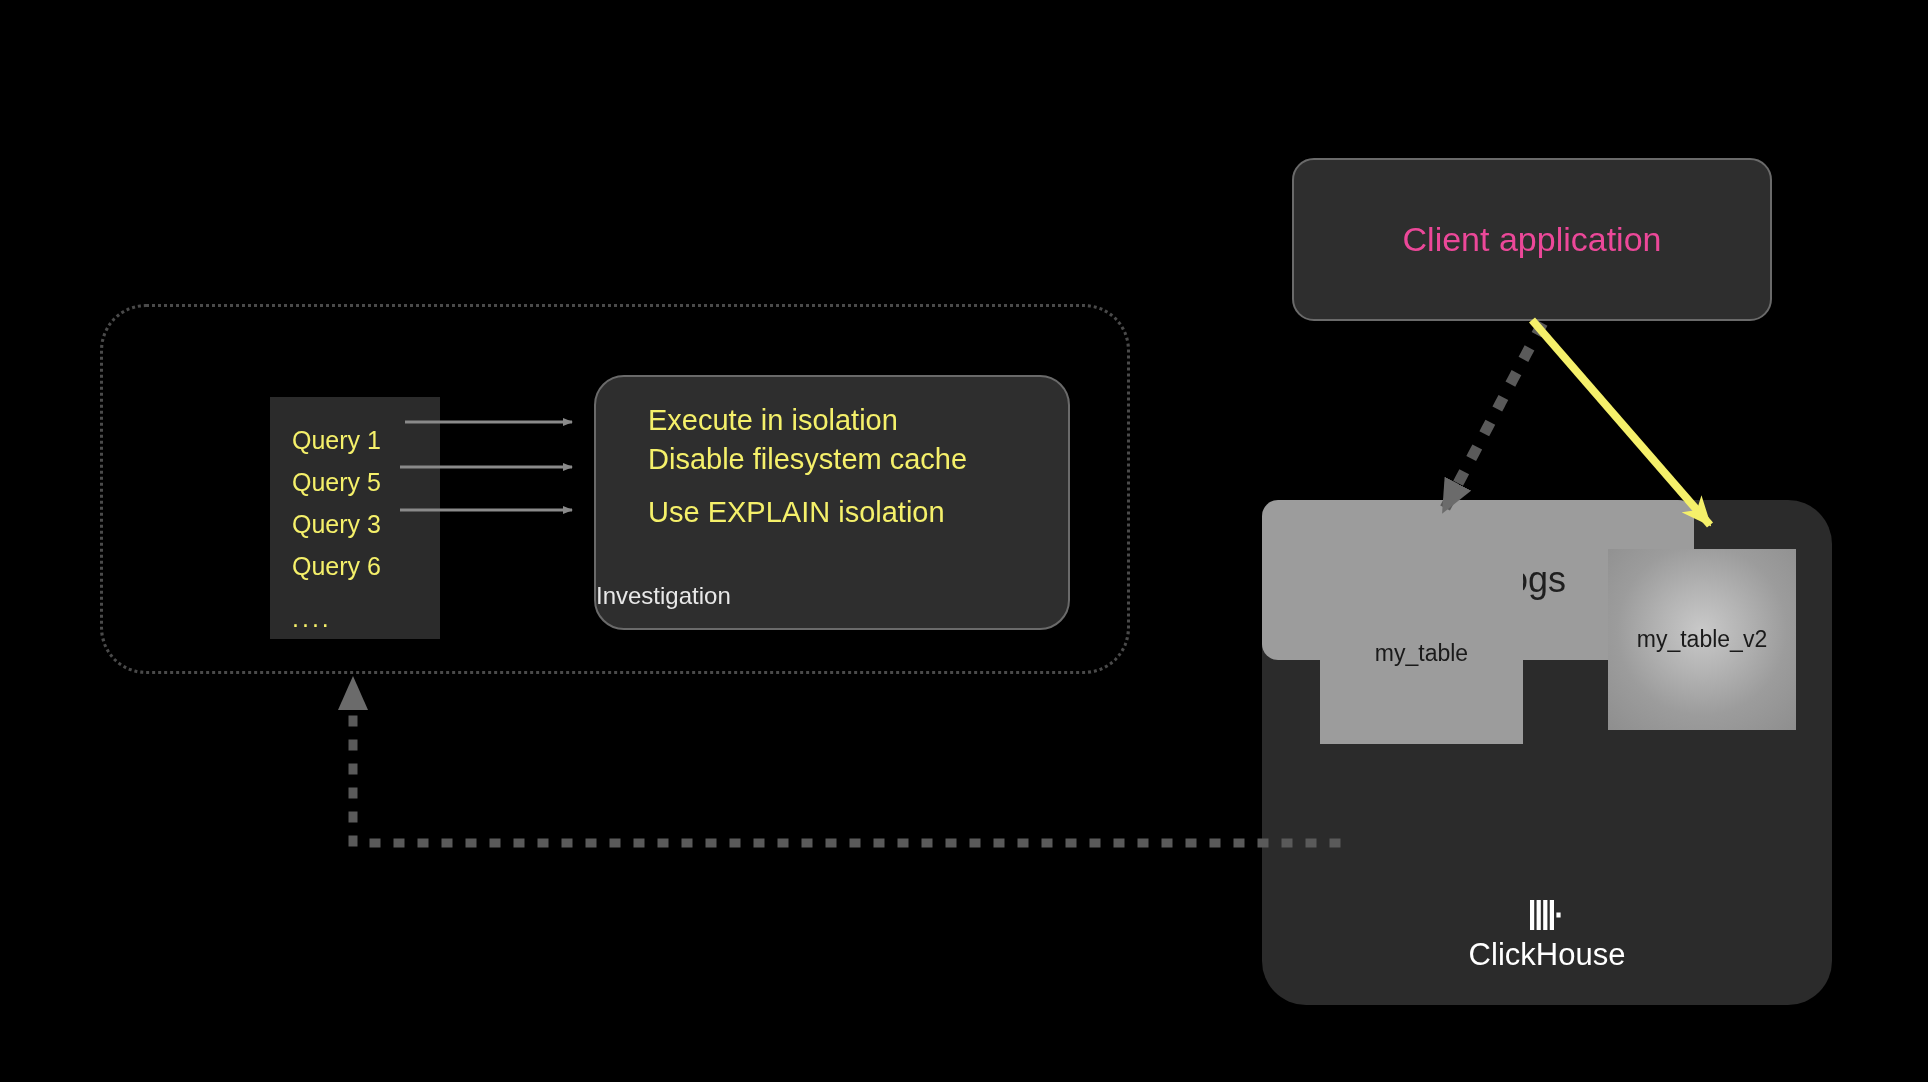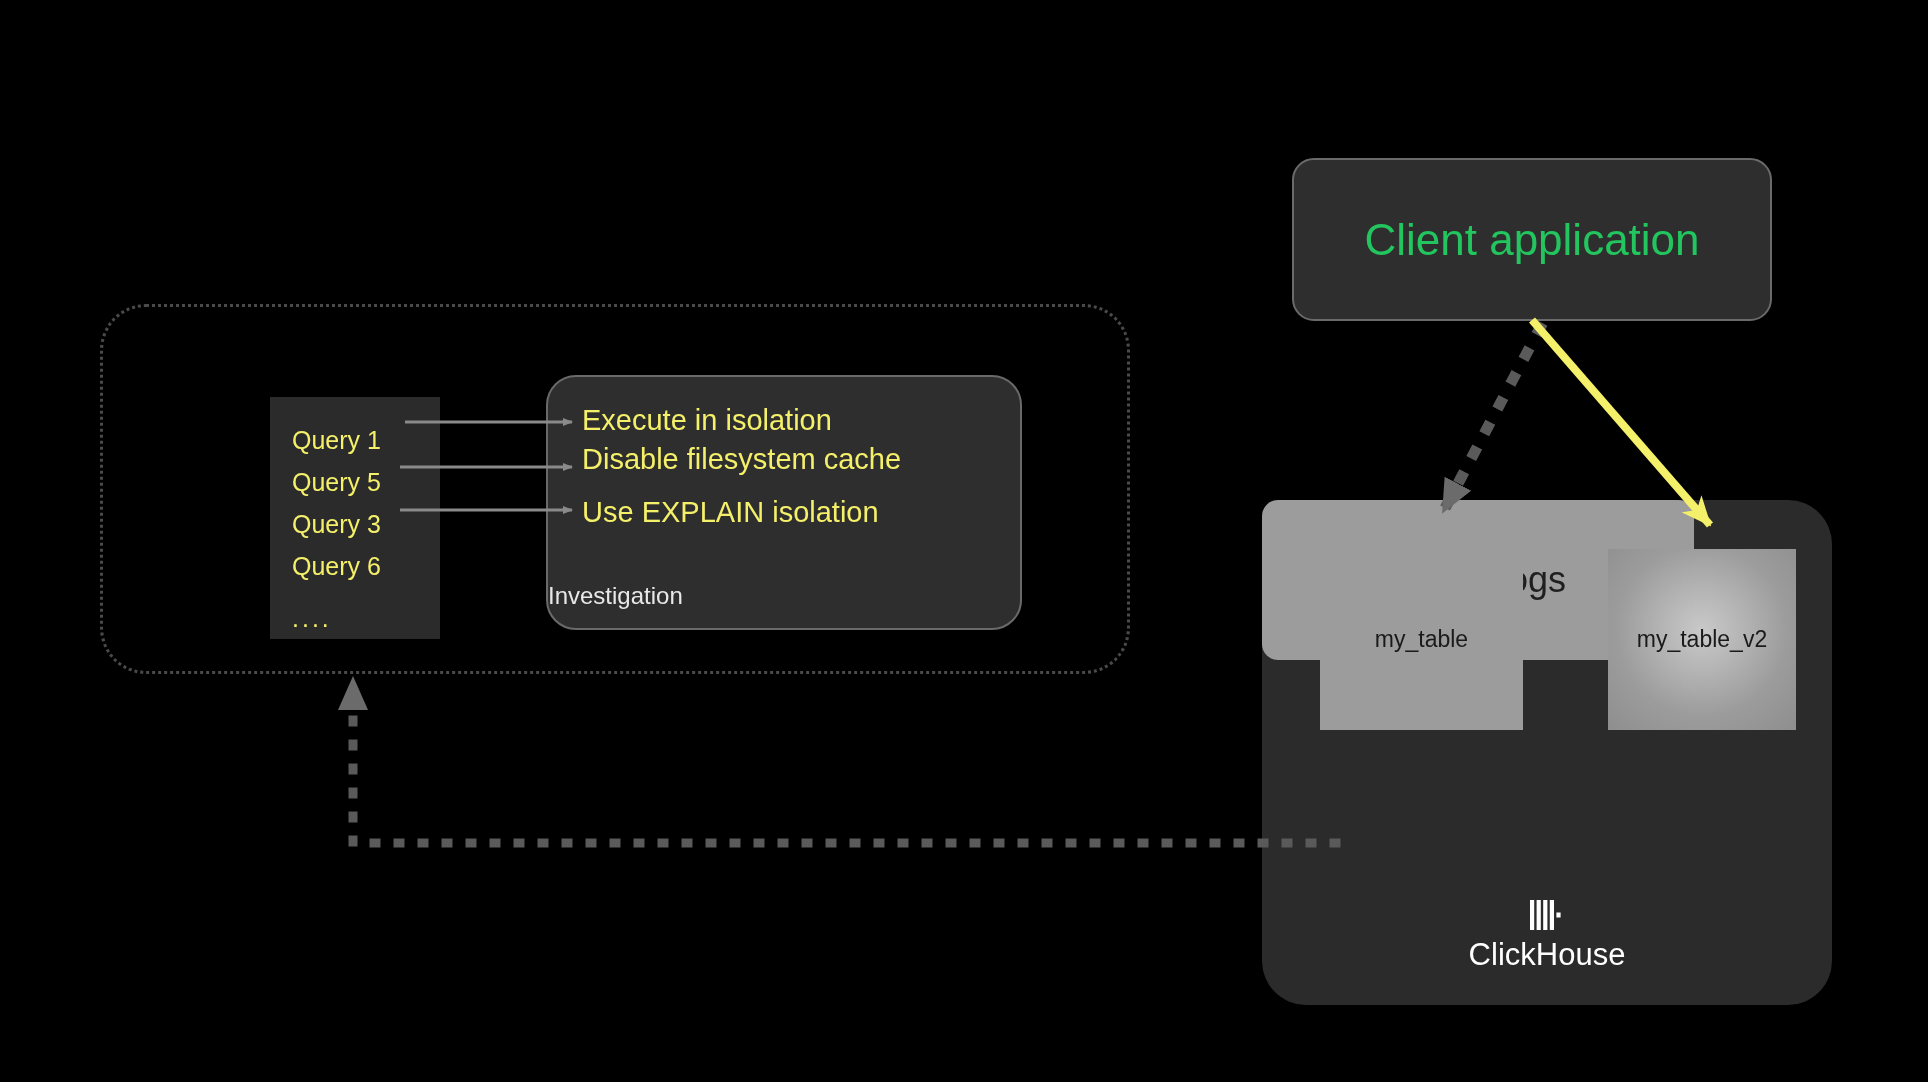--- a/index.html
+++ b/index.html
@@ -47,29 +47,29 @@
   .query-ellipsis {
     color: #f5f06a;
     font-size: 25px;
     line-height: 42px;
     letter-spacing: 3px;
     margin-top: 10px;
   }
 
   
   #investigation-box {
-    left: 546px;
+    left: 594px;
     top: 375px;
     width: 476px;
     height: 255px;
     background: #2e2e2e;
     border: 2px solid #6a6a6a;
     border-radius: 30px;
     box-sizing: border-box;
-    padding: 24px 0 0 34px;
+    padding: 24px 0 0 52px;
   }
   .inv-line {
     color: #f5f06a;
     font-size: 29px;
     line-height: 39px;
     white-space: nowrap;
   }
   .inv-gap { height: 14px; }
   #investigation-title {
     position: absolute;
@@ -88,22 +88,22 @@
     height: 163px;
     background: #2e2e2e;
     border: 2px solid #6a6a6a;
     border-radius: 22px;
     box-sizing: border-box;
     display: flex;
     align-items: center;
     justify-content: center;
   }
   #client-app-label {
-    color: #22c55e;
-    font-size: 44px;
+    color: #ec4899;
+    font-size: 34px;
   }
 
   
   #clickhouse-panel {
     left: 1262px;
     top: 500px;
     width: 570px;
     height: 505px;
     background: #2b2b2b;
     border-radius: 44px;
@@ -111,21 +111,21 @@
   }
   .tbl {
     position: absolute;
     background: #9c9c9c;
     display: flex;
     align-items: center;
     justify-content: center;
     color: #1a1a1a;
     font-size: 23px;
   }
-  #my-table { left: 58px; top: 49px; width: 203px; height: 181px; }
+  #my-table { left: 58px; top: 63px; width: 203px; height: 181px; }
   #my-table-v2 {
     left: 346px; top: 49px; width: 188px; height: 181px;
     background: radial-gradient(circle at 50% 45%, #c9c9c9 0%, #b4b4b4 30%, #9c9c9c 62%, #8e8e8e 100%);
   }
   #query-logs {
     left: 78px; top: 275px; width: 432px; height: 160px;
     background: #9c9c9c;
     border-radius: 16px;
     display: flex;
     align-items: center;

